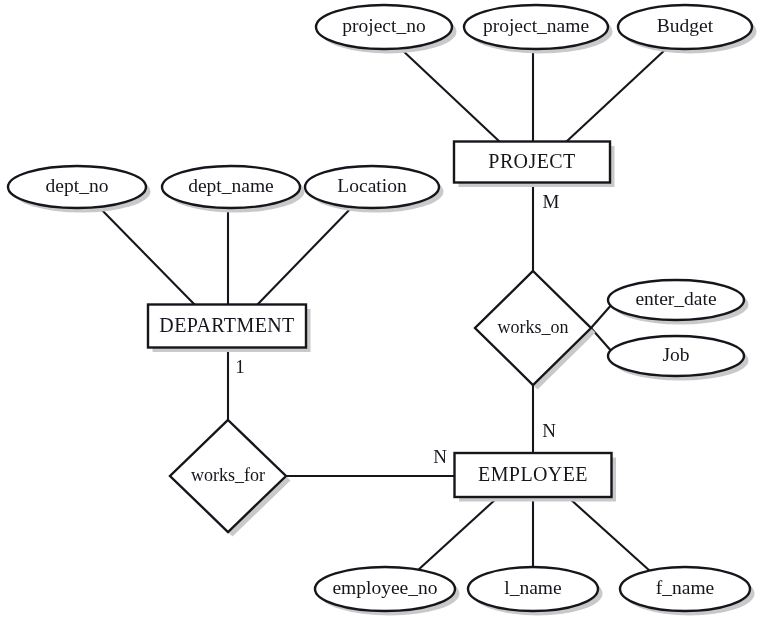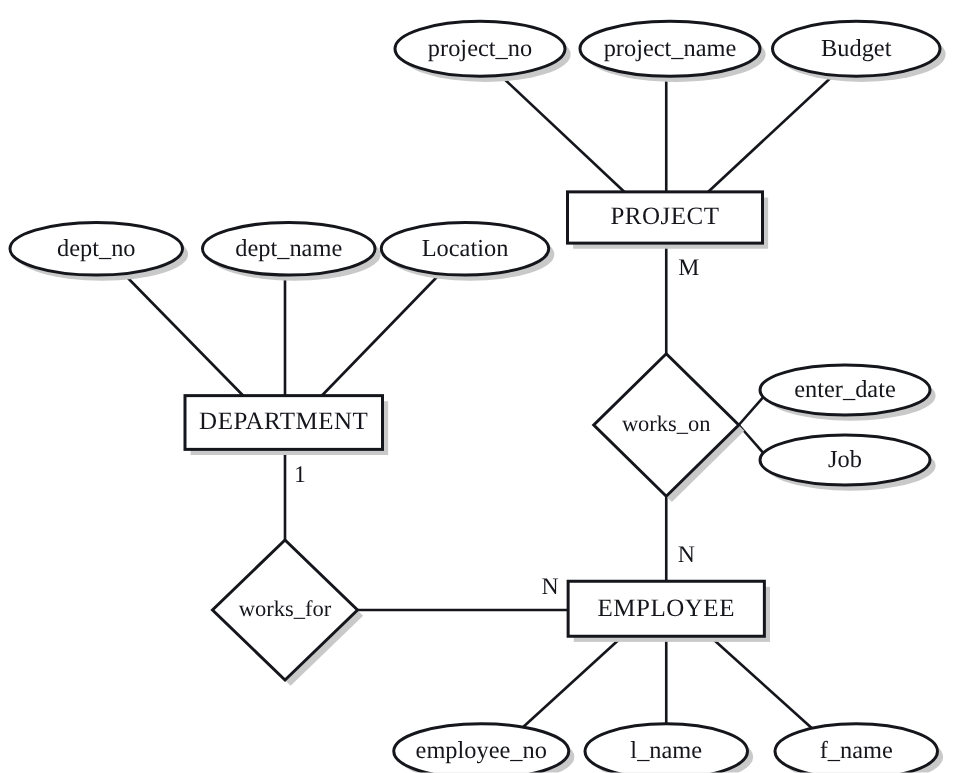--- a/index.html
+++ b/index.html
@@ -2,21 +2,21 @@
 <html><head>
 <meta charset="utf-8">
 <style>
   html,body{margin:0;padding:0;}
   body{
     width:762px;height:618px;
     background:#ffffff;
     font-family:"Liberation Serif", serif;
     overflow:hidden;
   }
-  #diagram{position:relative;width:762px;height:508px;margin-top:12px;}
+  #diagram{position:relative;width:762px;height:508px;}
   svg#er-canvas{position:absolute;left:0;top:0;width:762px;height:618px;}
   .shape-label{
     font-family:"Liberation Serif", serif;
     fill:#15161c;
     text-anchor:middle;
     dominant-baseline:middle;
   }
   .attr-label{font-size:19.5px;}
   .entity-label{font-size:20px;letter-spacing:0.4px;}
   .rel-label{font-size:18px;}

